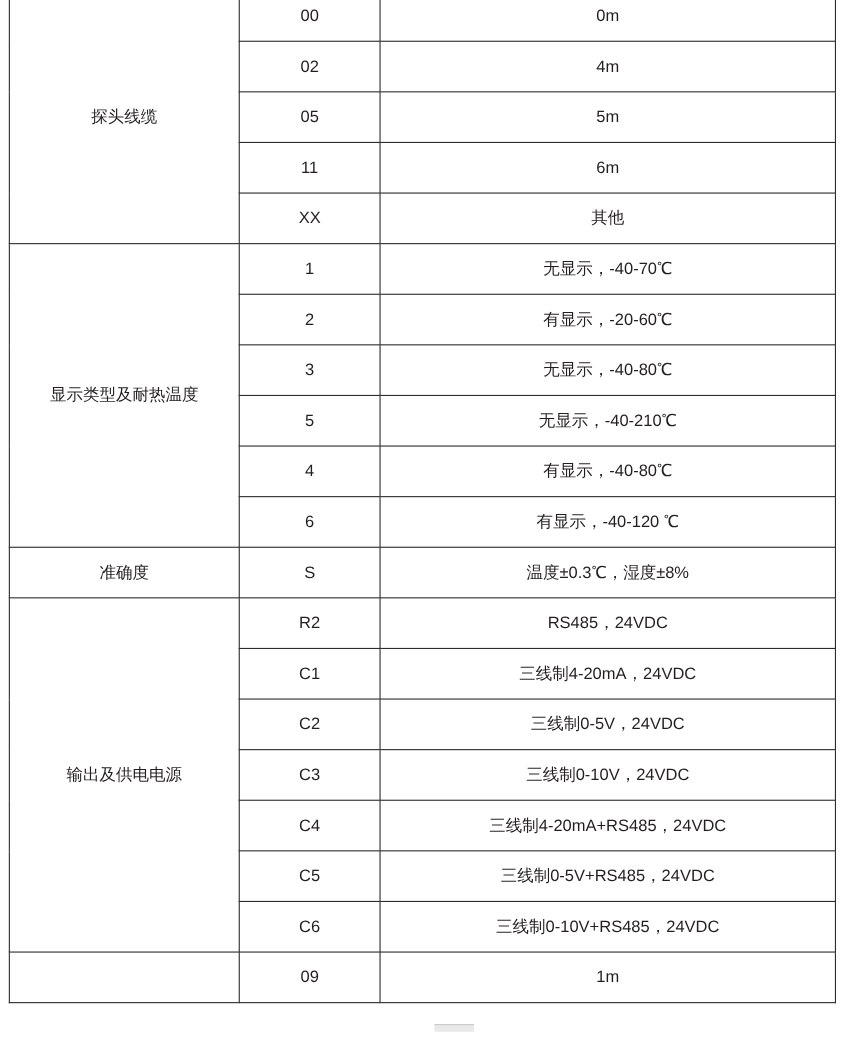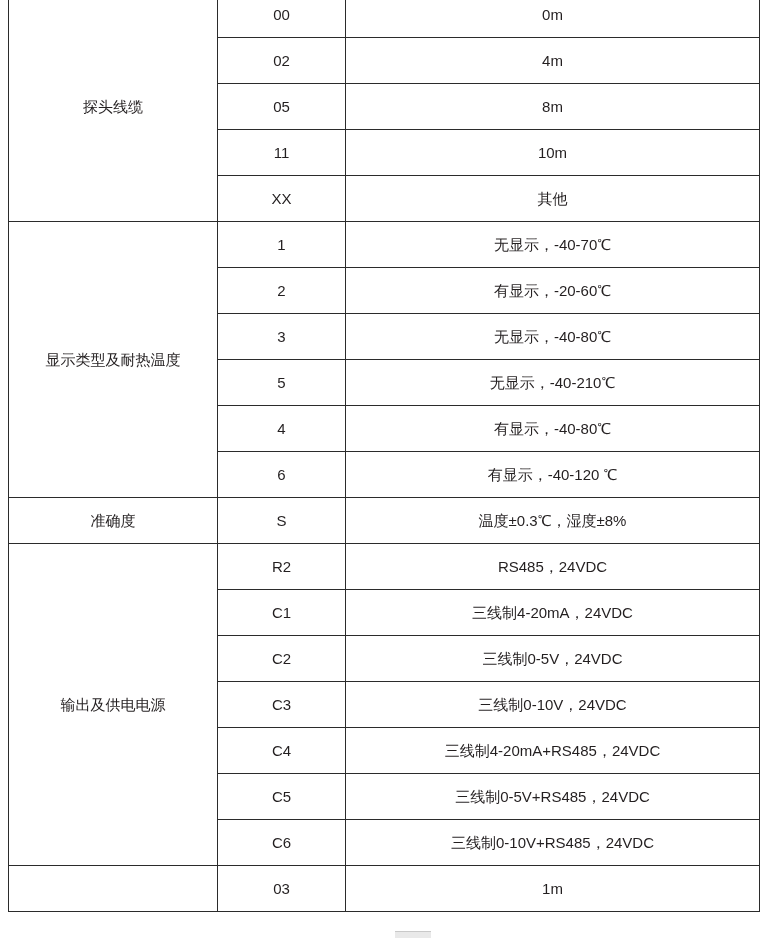--- a/index.html
+++ b/index.html
@@ -78,25 +78,25 @@
         <td class="label-cell" rowspan="5">探头线缆</td>
         <td class="code-cell">00</td>
         <td class="desc-cell">0m</td>
       </tr>
       <tr>
         <td class="code-cell">02</td>
         <td class="desc-cell">4m</td>
       </tr>
       <tr>
         <td class="code-cell">05</td>
-        <td class="desc-cell">8m</td>
+        <td class="desc-cell">5m</td>
       </tr>
       <tr>
         <td class="code-cell">11</td>
-        <td class="desc-cell">10m</td>
+        <td class="desc-cell">6m</td>
       </tr>
       <tr>
         <td class="code-cell">XX</td>
         <td class="desc-cell">其他</td>
       </tr>
 
       <tr>
         <td class="label-cell" rowspan="6">显示类型及耐热温度</td>
         <td class="code-cell">1</td>
         <td class="desc-cell">无显示，-40-70℃</td>
@@ -153,20 +153,20 @@
         <td class="code-cell">C5</td>
         <td class="desc-cell">三线制0-5V+RS485，24VDC</td>
       </tr>
       <tr>
         <td class="code-cell">C6</td>
         <td class="desc-cell">三线制0-10V+RS485，24VDC</td>
       </tr>
 
       <tr>
         <td class="label-cell" rowspan="1"></td>
-        <td class="code-cell">03</td>
+        <td class="code-cell">09</td>
         <td class="desc-cell">1m</td>
       </tr>
     </tbody>
   </table>
 
   <div class="bottom-nub"></div>
 </div>
 
 </body></html>

